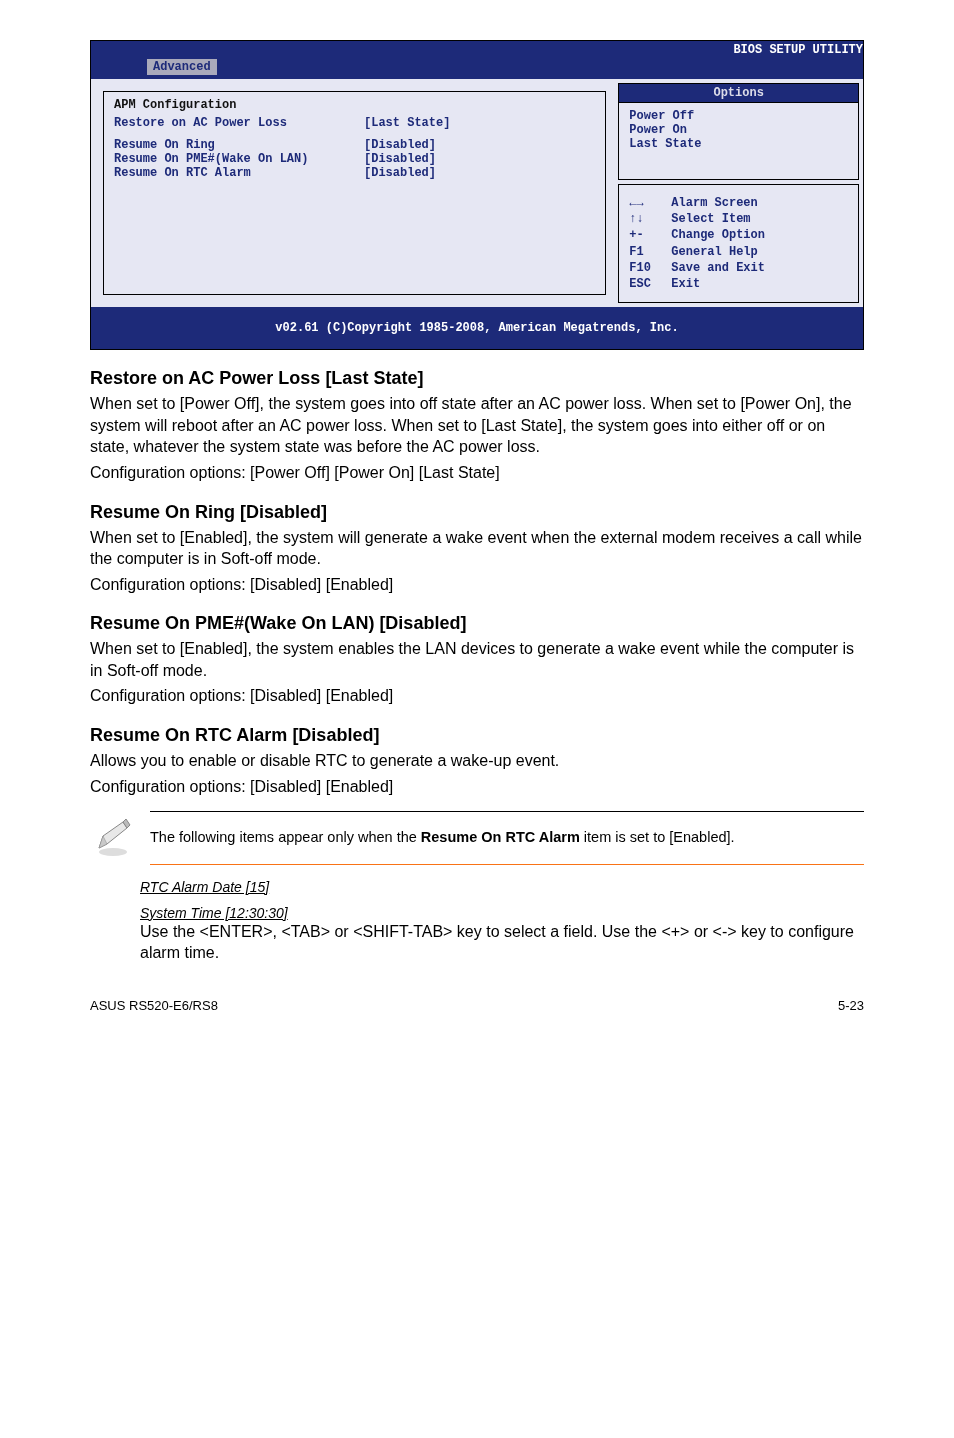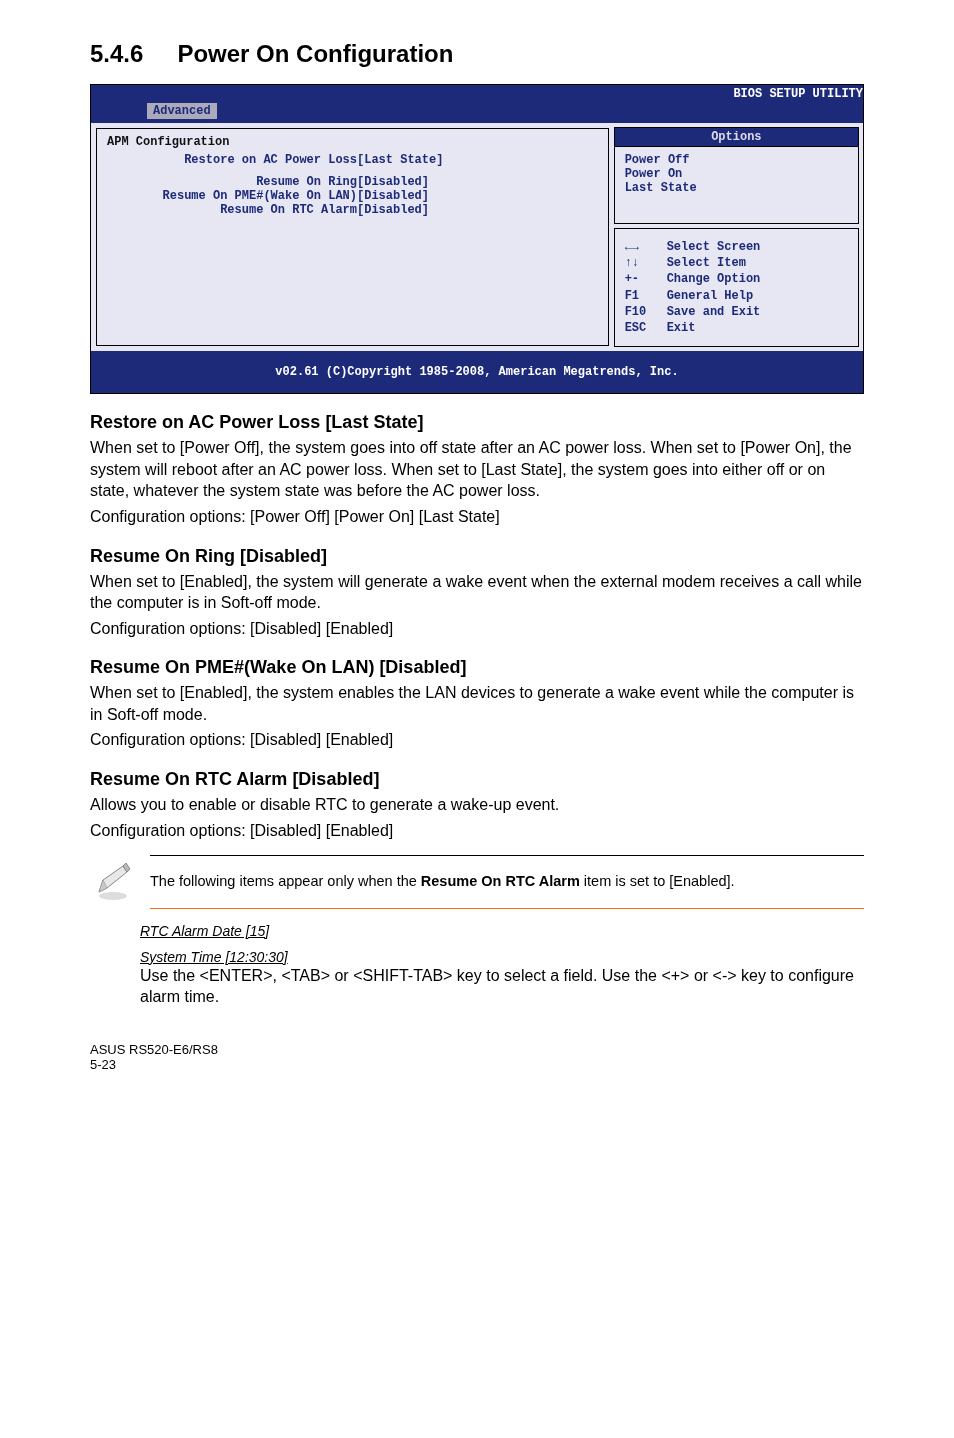--- a/index.html
+++ b/index.html
@@ -45,21 +45,21 @@
     font-weight: bold;
     padding: 1px 6px;
   }
   .bios-body {
     display: flex;
     background: #e6e7f3;
   }
   .bios-left {
     flex: 2;
     border: 1px solid #000;
-    margin: 5px;
+    margin: 12px;
     padding: 6px 10px 40px 10px;
   }
   .bios-right {
     flex: 1;
     margin: 4px 4px 4px 0;
     display: flex;
     flex-direction: column;
   }
   .opts-title {
     background: #1d2a79;
@@ -79,21 +79,21 @@
   }
   .help-box {
     border: 1px solid #000;
     margin-top: 4px;
     padding: 10px 10px;
     color: #1d2a79;
     font-weight: bold;
     line-height: 1.35;
   }
   .cfg-head { font-weight: bold; color: #111; margin-bottom: 4px; }
-  .cfg-line { color: #1d2a79; font-weight: bold; display: flex; text-align: right; }
+  .cfg-line { color: #1d2a79; font-weight: bold; display: flex; }
   .cfg-label { width: 250px; }
   .cfg-val { }
   .help-row { display:flex; white-space:pre; }
   .help-key { width: 42px; }
   .bios-footer {
     background: #1d2a79;
     color: #fff;
     text-align: center;
     font-weight: bold;
     padding: 14px 0;
@@ -125,31 +125,27 @@
 
   .subitem-title { font-style: italic; text-decoration: underline; font-size: 14px; margin-top: 10px;}
   .indent { margin-left: 50px; }
 
   .footer {
     display: flex;
     justify-content: space-between;
     font-size: 13px;
     border-top: 0;
     padding-top: 30px;
-    flex-direction: column;
   }
 </style>
 </head>
 <body>
 
 <div class="page">
 
-  <h1 class="sectitle">
-    <span class="num">5.4.6</span><span>Power On Configuration</span>
-  </h1>
 
   <div class="bios">
     <div class="bios-header">BIOS SETUP UTILITY</div>
     <div class="bios-tabs">
       <span class="bios-tab">Advanced</span>
     </div>
     <div class="bios-body">
       <div class="bios-left">
         <div class="cfg-head">APM Configuration</div>
 
@@ -173,21 +169,21 @@
       </div>
 
       <div class="bios-right">
         <div class="opts-title">Options</div>
         <div class="opts-list">
           <div>Power Off</div>
           <div>Power On</div>
           <div>Last State</div>
         </div>
         <div class="help-box">
-          <div class="help-row"><span class="help-key">←→</span><span>Select Screen</span></div>
+          <div class="help-row"><span class="help-key">←→</span><span>Alarm Screen</span></div>
           <div class="help-row"><span class="help-key">↑↓</span><span>Select Item</span></div>
           <div class="help-row"><span class="help-key">+-</span><span>Change Option</span></div>
           <div class="help-row"><span class="help-key">F1</span><span>General Help</span></div>
           <div class="help-row"><span class="help-key">F10</span><span>Save and Exit</span></div>
           <div class="help-row"><span class="help-key">ESC</span><span>Exit</span></div>
         </div>
       </div>
     </div>
     <div class="bios-footer">v02.61 (C)Copyright 1985-2008, American Megatrends, Inc.</div>
   </div>

